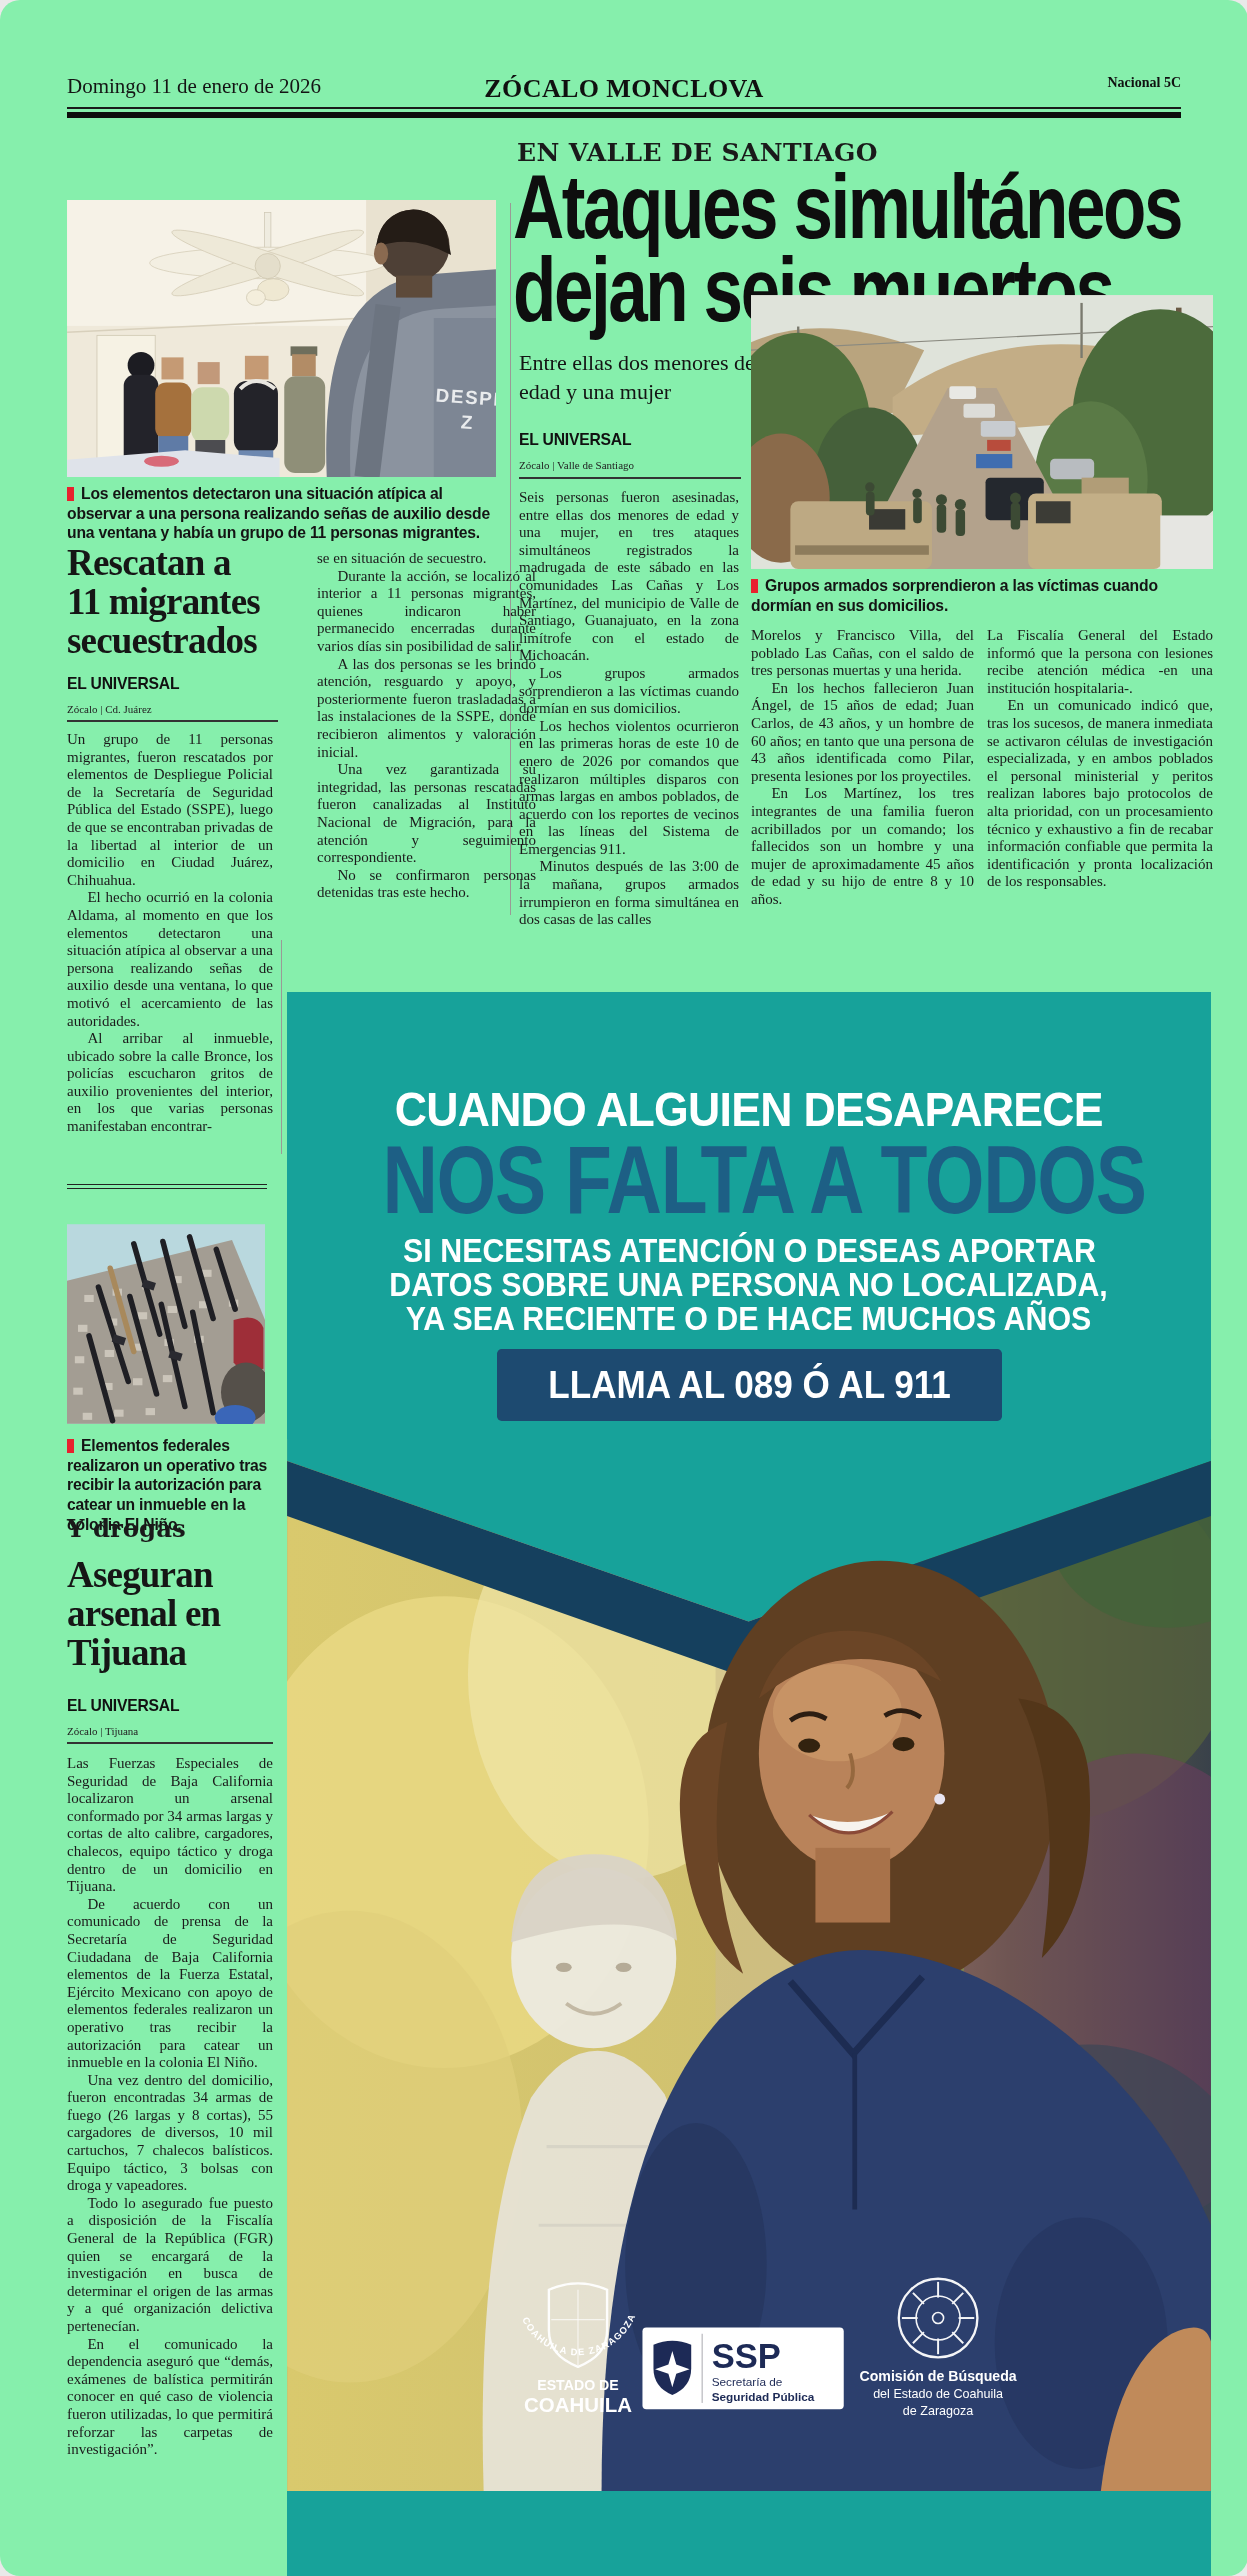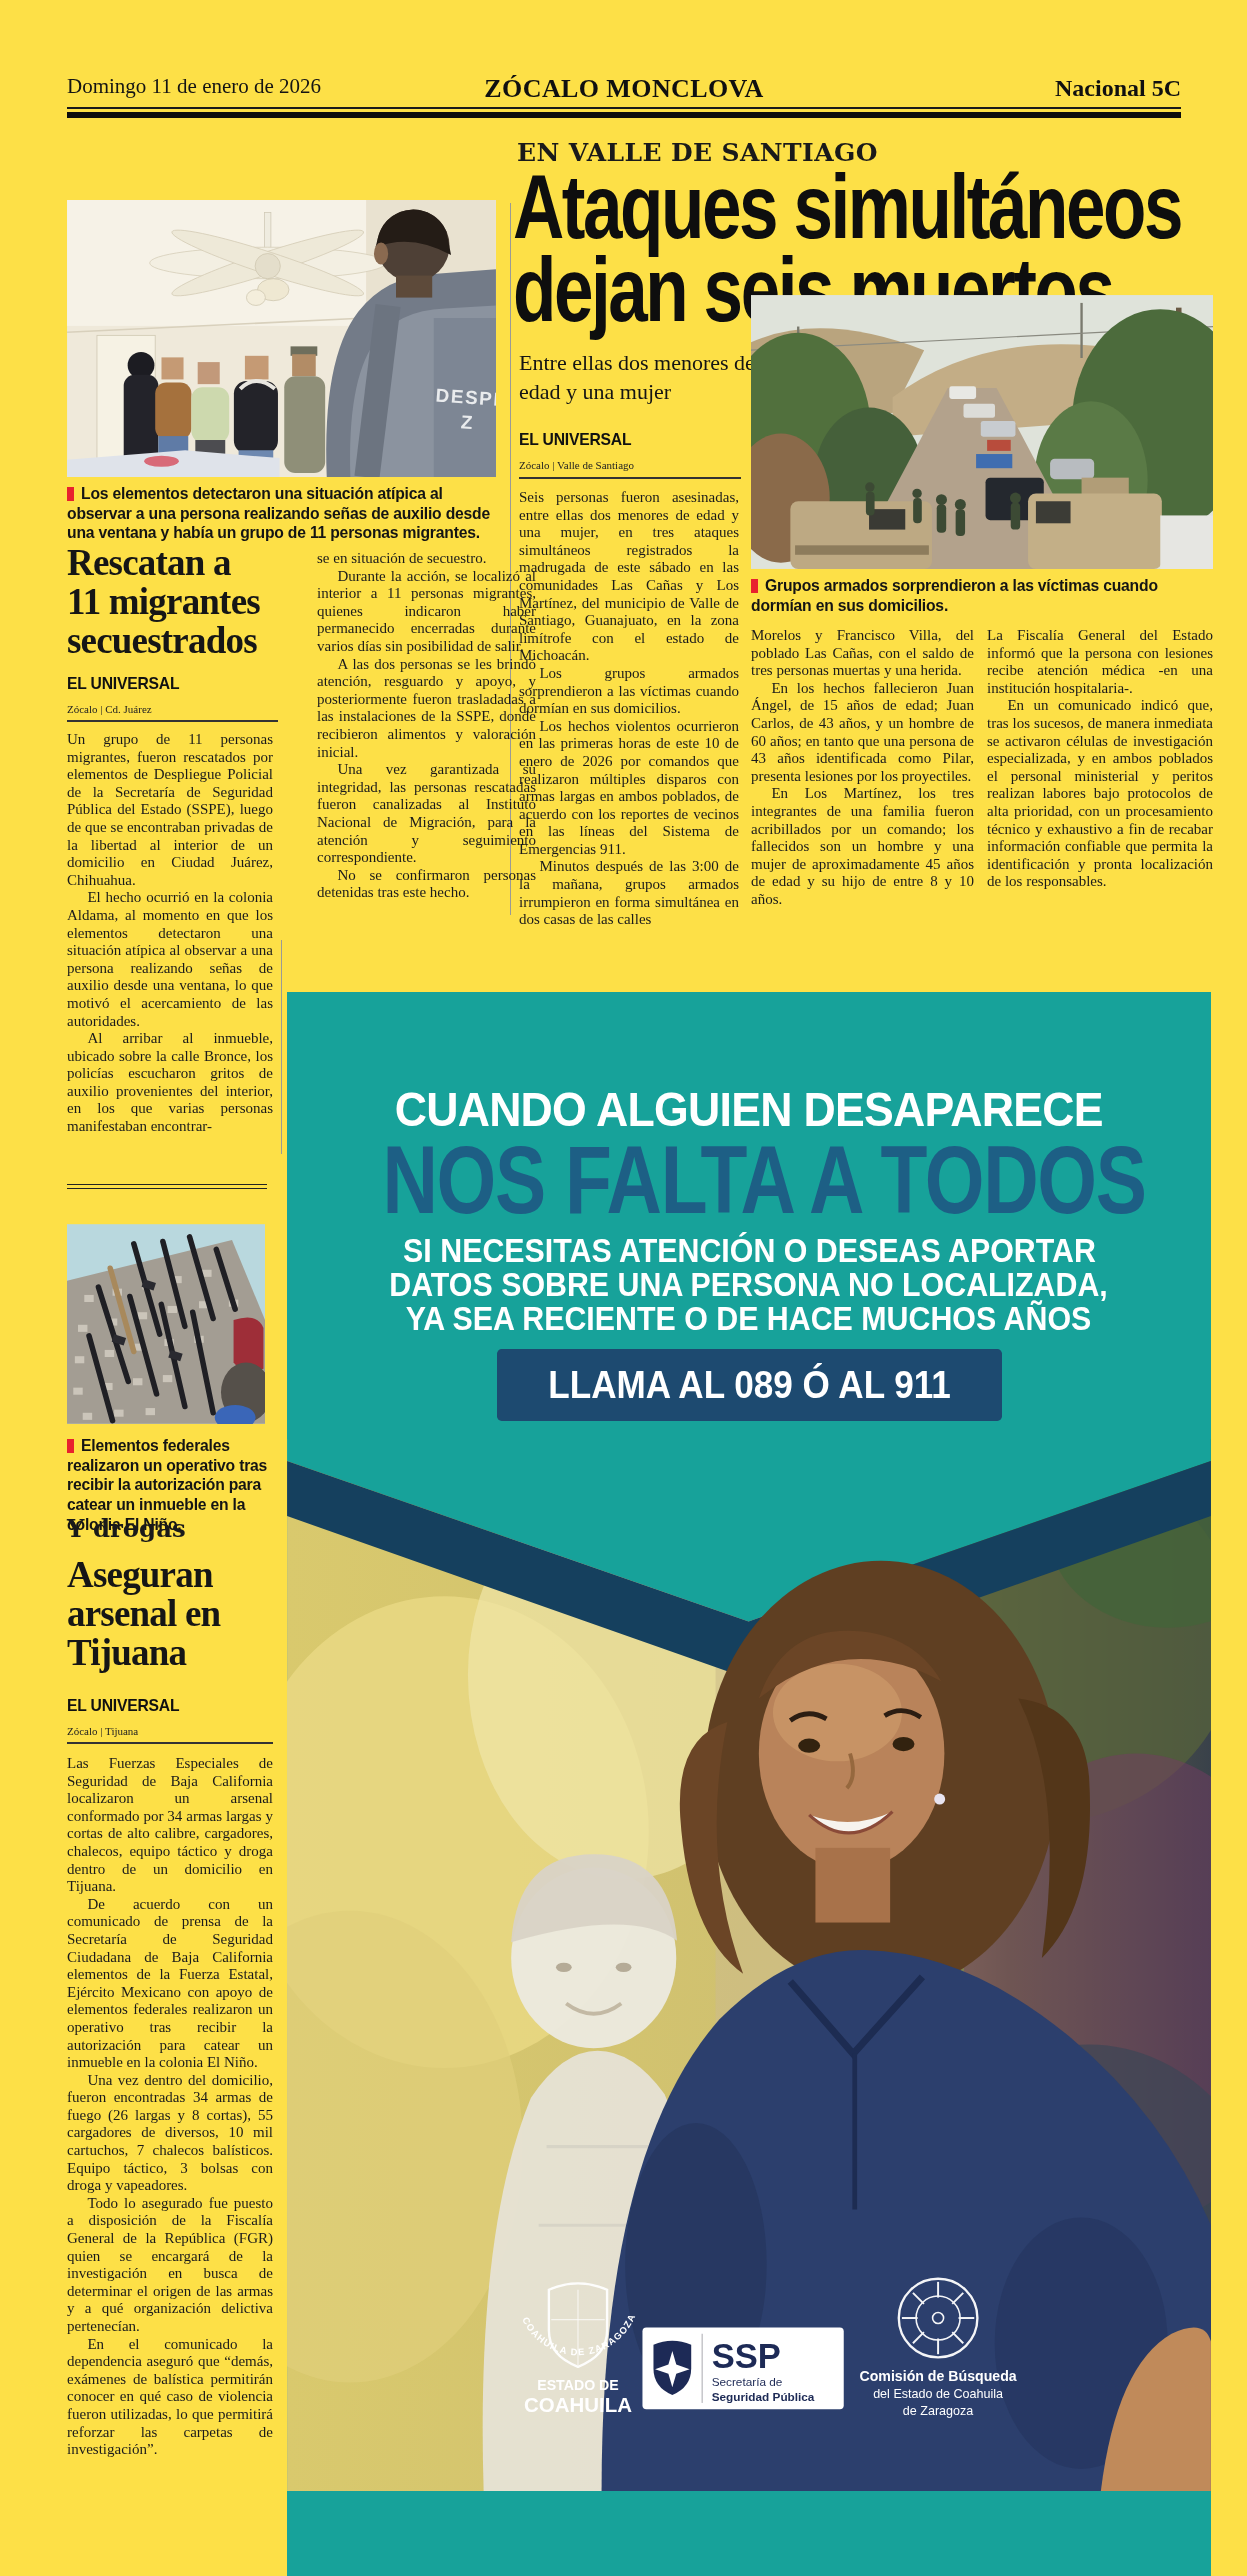--- a/index.html
+++ b/index.html
@@ -1,22 +1,22 @@
 <!DOCTYPE html>
 <html lang="es" style="font-size:12.6px"><head>
 <meta charset="utf-8">
 <style>
   html,body{margin:0;padding:0;background:#e9e9e9;}
-  #page{position:relative;width:1248px;height:2576px;background:#fde047;overflow:hidden;
-        font-family:"Liberation Serif",serif;color:#111;}
+  #page{position:relative;width:1248px;height:2576px;background:#86efac;overflow:hidden;
+        font-family:"Liberation Serif",serif;color:#111;border-radius:20px;}
   .abs{position:absolute;}
   
   .hdr-date{font-size:21px;color:#141414;}
   .hdr-mast{font-size:26px;font-weight:bold;letter-spacing:0.4px;color:#101010;}
-  .hdr-sec{font-size:24px;font-weight:bold;color:#101010;}
+  .hdr-sec{font-size:14px;font-weight:bold;color:#101010;}
   .rule-thin{background:#1a1a1a;height:1.6px;}
   .rule-thick{background:#0d0d0d;height:6.3px;}
   .vrule{background:#9a9a96;width:0.8px;}
   
   .caption{font-family:"Liberation Sans",sans-serif;font-weight:bold;font-size:15.7px;
            line-height:19.7px;color:#141414;letter-spacing:-0.2px;}
   .cap-marker{display:inline-block;width:7px;height:13.4px;background:#e8212e;margin-right:7px;vertical-align:-1.6px;}
   
   .serif-head{font-family:"Liberation Serif",serif;font-weight:bold;color:#161616;
               font-size:37px;line-height:39px;letter-spacing:-0.8px;}

